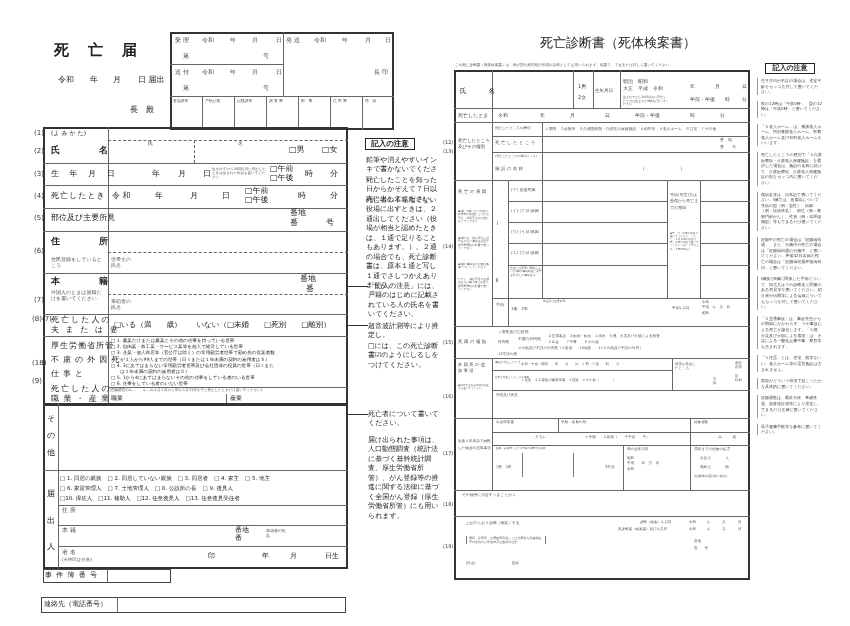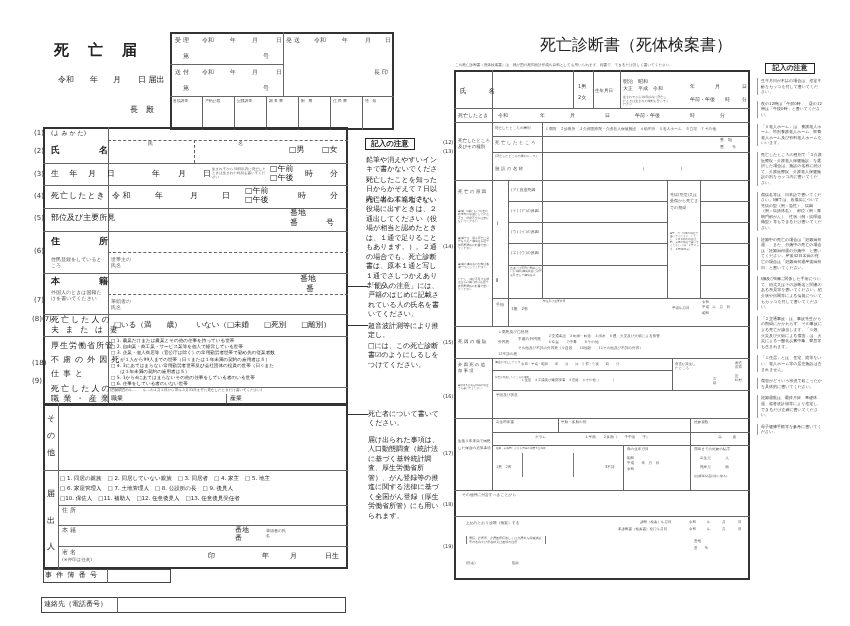--- a/index.html
+++ b/index.html
@@ -232,21 +232,21 @@
 <div class="abs notes" style="left:368px;top:282px;width:74px;">「記入の注意」には、戸籍のはじめに記載されている人の氏名を書いてください。</div>
 <div class="abs notes" style="left:368px;top:322px;width:74px;">超音波計測等により推定し。</div>
 <div class="abs notes" style="left:368px;top:342px;width:74px;">□には、この死亡診断書☑のようにしるしをつけてください。</div>
 <div class="abs notes" style="left:368px;top:410px;width:74px;">死亡者について書いてください。</div>
 <div class="abs notes" style="left:368px;top:436px;width:74px;">届け出られた事項は、人口動態調査（統計法に基づく基幹統計調査、厚生労働省所管）、がん登録等の推進に関する法律に基づく全国がん登録（厚生労働省所管）にも用いられます。</div>
 <div class="hl" style="left:348px;top:286px;width:20px;border-color:#333;"></div>
 <div class="hl" style="left:348px;top:325px;width:20px;border-color:#333;"></div>
 <div class="hl" style="left:348px;top:414px;width:20px;border-color:#333;"></div>
 
 <div>
-  <div class="t" style="left:540px;top:36px;font-size:16px;">死亡診断書（死体検案書）</div>
+  <div class="t" style="left:540px;top:36px;font-size:13px;">死亡診断書（死体検案書）</div>
   <div class="t tiny" style="left:455px;top:64px;font-size:3.6px;">この死亡診断書（死体検案書）は、我が国の死因統計作成の資料としても用いられます。楷書で、できるだけ詳しく書いてください。</div>
 
   <div class="abs thick" style="left:454px;top:70px;width:296px;height:510px;"></div>
 
   <div class="hl" style="left:454px;top:108px;width:296px;"></div>
   <div class="hl" style="left:454px;top:122px;width:296px;"></div>
   <div class="vl" style="left:492px;top:70px;height:52px;"></div>
   <div class="vl" style="left:573px;top:70px;height:38px;"></div>
   <div class="vl" style="left:593px;top:70px;height:38px;"></div>
   <div class="vl" style="left:620px;top:70px;height:38px;"></div>

